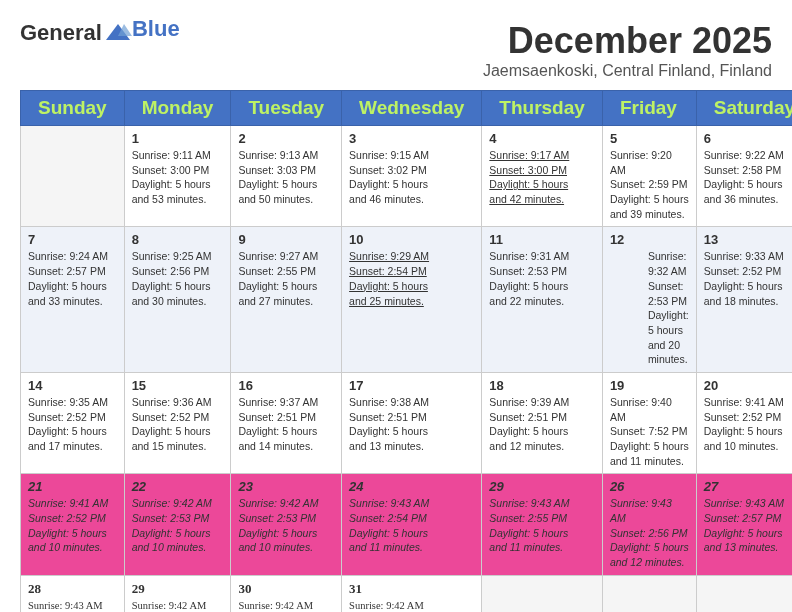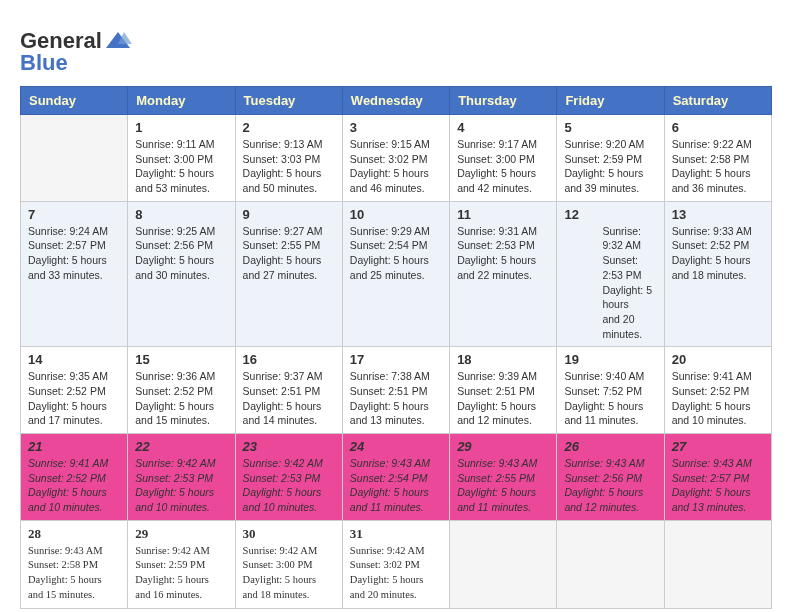--- a/index.html
+++ b/index.html
@@ -11,23 +11,22 @@
       padding: 20px;
     }
     .header {
       display: flex;
       justify-content: space-between;
       align-items: flex-start;
       margin-bottom: 10px;
     }
     .logo {
       display: flex;
-      flex-direction: column;
+      flex-direction: row;
       align-items: flex-start;
-      margin-top: 8px;
     }
     .logo-row {
       display: flex;
       align-items: center;
     }
     .title-block {
       text-align: right;
     }
     .month-title {
       font-size: 36px;
@@ -38,24 +37,24 @@
       font-size: 16px;
       color: #555;
     }
     .calendar {
       width: 100%;
       border-collapse: collapse;
       border: 1px solid #ccc;
     }
     .calendar th {
       background: #4472c4;
-      color: #fef9c3;
+      color: #bef264;
       text-align: left;
-      padding: 6px 8px;
-      font-size: 13px;
+      padding: 6px 17px;
+      font-size: 19px;
       border: 1px solid #3a62aa;
     }
     .calendar td {
       vertical-align: top;
       padding: 5px 7px;
       border: 1px solid #ccc;
       width: 14.28%;
       min-height: 80px;
     }
     .day-num {
@@ -81,20 +80,24 @@
   <div class="logo">
     <div class="logo-row">
       <span style="font-size:22px;font-weight:bold;color:#333;">General</span>
       <svg width="28" height="22" viewBox="0 0 28 22" style="margin-left:2px;">
         <polygon points="14,2 26,18 2,18" fill="#4472c4"></polygon>
         <polygon points="20,2 28,14 14,14" fill="#70a0d4" opacity="0.7"></polygon>
       </svg>
     </div>
     <span style="font-size:22px;font-weight:bold;color:#4472c4;margin-top:-4px;">Blue</span>
   </div>
+  <div class="title-block">
+    <div class="month-title">December 2025</div>
+    <div class="location-title">Jaemsaenkoski, Central Finland, Finland</div>
+  </div>
 </div>
 
 <table class="calendar">
   <thead>
     <tr>
     <th>Sunday</th>
         <th>Monday</th>
         <th>Tuesday</th>
         <th>Wednesday</th>
         <th>Thursday</th>
@@ -121,21 +124,21 @@
         </td>
         <td>
           <span class="day-num">3</span>
           <div class="day-info" style="white-space: pre-line;">Sunrise: 9:15 AM
 Sunset: 3:02 PM
 Daylight: 5 hours
 and 46 minutes.</div>
         </td>
         <td>
           <span class="day-num">4</span>
-          <div class="day-info" style="white-space: pre-line;">Sunrise: 9:17 AM
+          <div class="day-info" style="white-space: pre-line; text-decoration: underline;">Sunrise: 9:17 AM
 Sunset: 3:00 PM
 Daylight: 5 hours
 and 42 minutes.</div>
         </td>
         <td>
           <span class="day-num">5</span>
           <div class="day-info" style="white-space: pre-line;">Sunrise: 9:20 AM
 Sunset: 2:59 PM
 Daylight: 5 hours
 and 39 minutes.</div>
@@ -165,21 +168,21 @@
         </td>
         <td>
           <span class="day-num">9</span>
           <div class="day-info" style="white-space: pre-line;">Sunrise: 9:27 AM
 Sunset: 2:55 PM
 Daylight: 5 hours
 and 27 minutes.</div>
         </td>
         <td>
           <span class="day-num">10</span>
-          <div class="day-info" style="white-space: pre-line;">Sunrise: 9:29 AM
+          <div class="day-info" style="white-space: pre-line; text-decoration: underline;">Sunrise: 9:29 AM
 Sunset: 2:54 PM
 Daylight: 5 hours
 and 25 minutes.</div>
         </td>
         <td>
           <span class="day-num">11</span>
           <div class="day-info" style="white-space: pre-line;">Sunrise: 9:31 AM
 Sunset: 2:53 PM
 Daylight: 5 hours
 and 22 minutes.</div>
@@ -216,21 +219,21 @@
         </td>
         <td>
           <span class="day-num">16</span>
           <div class="day-info" style="white-space: pre-line;">Sunrise: 9:37 AM
 Sunset: 2:51 PM
 Daylight: 5 hours
 and 14 minutes.</div>
         </td>
         <td>
           <span class="day-num">17</span>
-          <div class="day-info" style="white-space: pre-line;">Sunrise: 7:38 AM
+          <div class="day-info" style="white-space: pre-line;">Sunrise: 9:38 AM
 Sunset: 2:51 PM
 Daylight: 5 hours
 and 13 minutes.</div>
         </td>
         <td>
           <span class="day-num">18</span>
           <div class="day-info" style="white-space: pre-line;">Sunrise: 9:39 AM
 Sunset: 2:51 PM
 Daylight: 5 hours
 and 12 minutes.</div>

